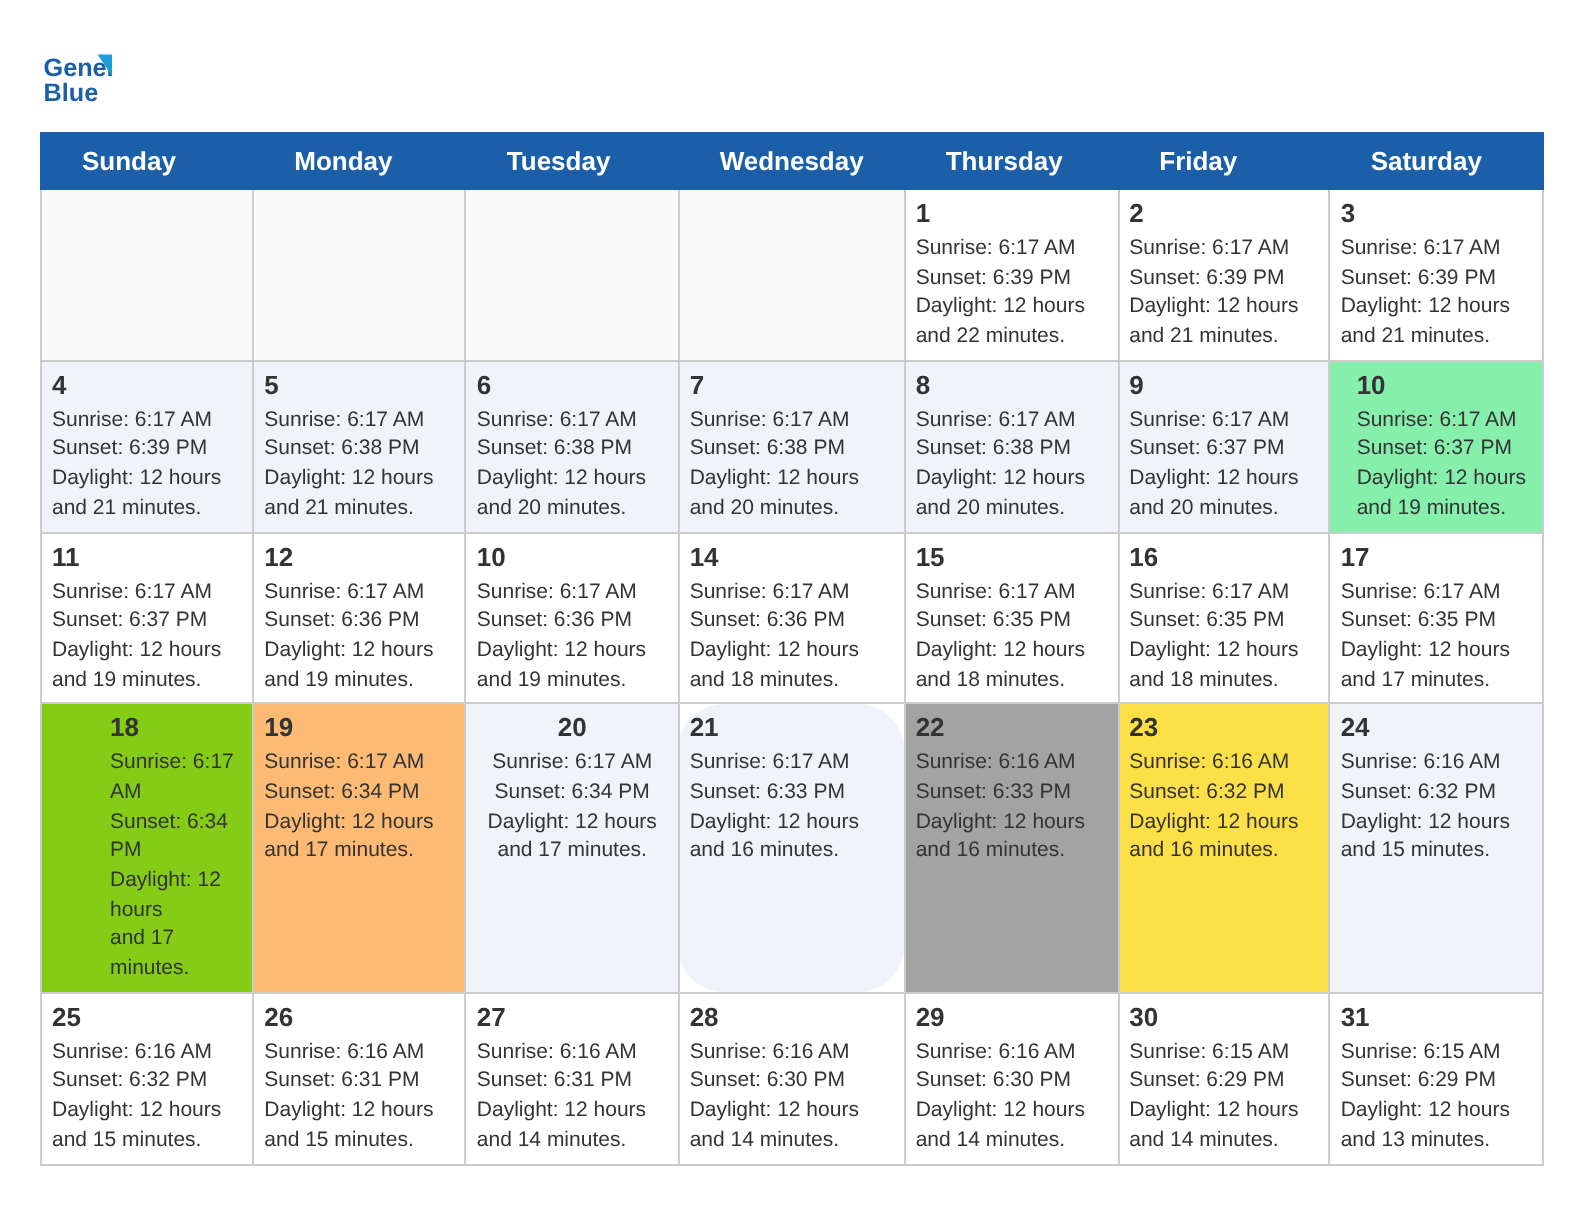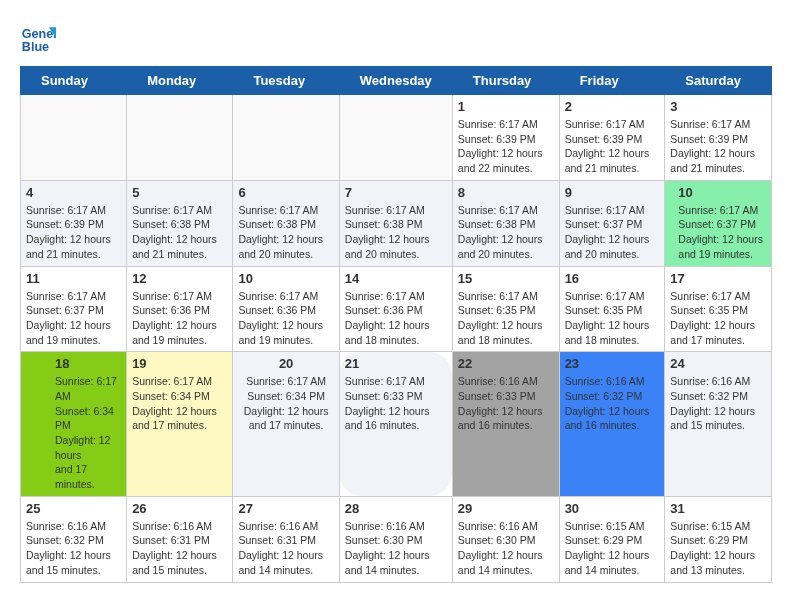--- a/index.html
+++ b/index.html
@@ -241,21 +241,21 @@
         </td>
       </tr>
       <tr>
         <td style="background: #84cc16; padding-left: 34px;">
           <div class="day-num">18</div>
           <div class="day-info" style="white-space: pre-line;">Sunrise: 6:17 AM
 Sunset: 6:34 PM
 Daylight: 12 hours
 and 17 minutes.</div>
         </td>
-        <td style="background: #fef9c3;">
+        <td style="background: #fdba74;">
           <div class="day-num">19</div>
           <div class="day-info" style="white-space: pre-line;">Sunrise: 6:17 AM
 Sunset: 6:34 PM
 Daylight: 12 hours
 and 17 minutes.</div>
         </td>
         <td style="background: rgb(240, 244, 248); text-align: center;">
           <div class="day-num">20</div>
           <div class="day-info" style="white-space: pre-line;">Sunrise: 6:17 AM
 Sunset: 6:34 PM
@@ -269,21 +269,21 @@
 Daylight: 12 hours
 and 16 minutes.</div>
         </td>
         <td style="background: #a3a3a3;">
           <div class="day-num">22</div>
           <div class="day-info" style="white-space: pre-line;">Sunrise: 6:16 AM
 Sunset: 6:33 PM
 Daylight: 12 hours
 and 16 minutes.</div>
         </td>
-        <td style="background: #3b82f6;">
+        <td style="background: #fde047;">
           <div class="day-num">23</div>
           <div class="day-info" style="white-space: pre-line;">Sunrise: 6:16 AM
 Sunset: 6:32 PM
 Daylight: 12 hours
 and 16 minutes.</div>
         </td>
         <td style="background: rgb(240, 244, 248);">
           <div class="day-num">24</div>
           <div class="day-info" style="white-space: pre-line;">Sunrise: 6:16 AM
 Sunset: 6:32 PM

